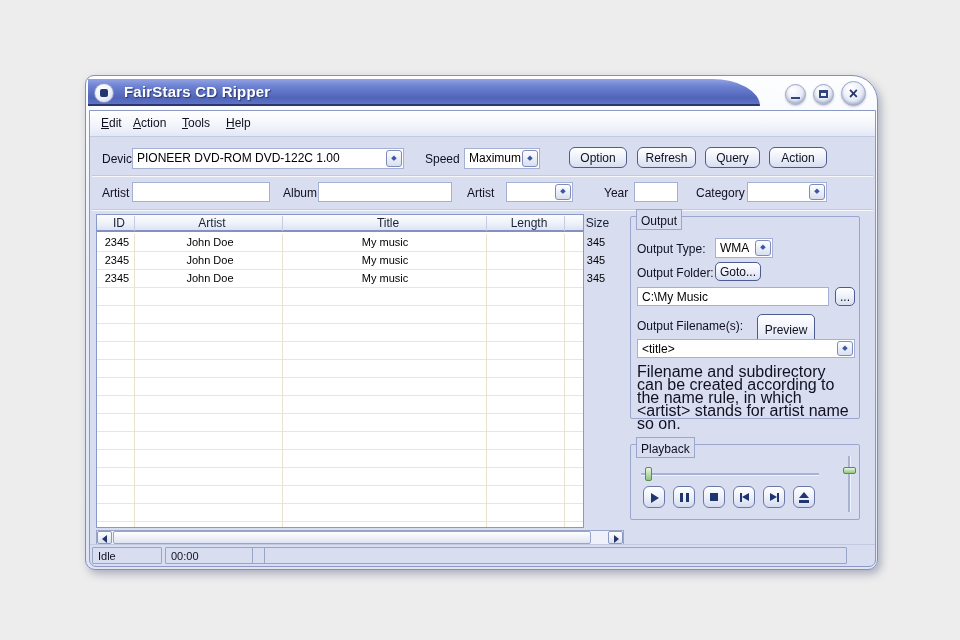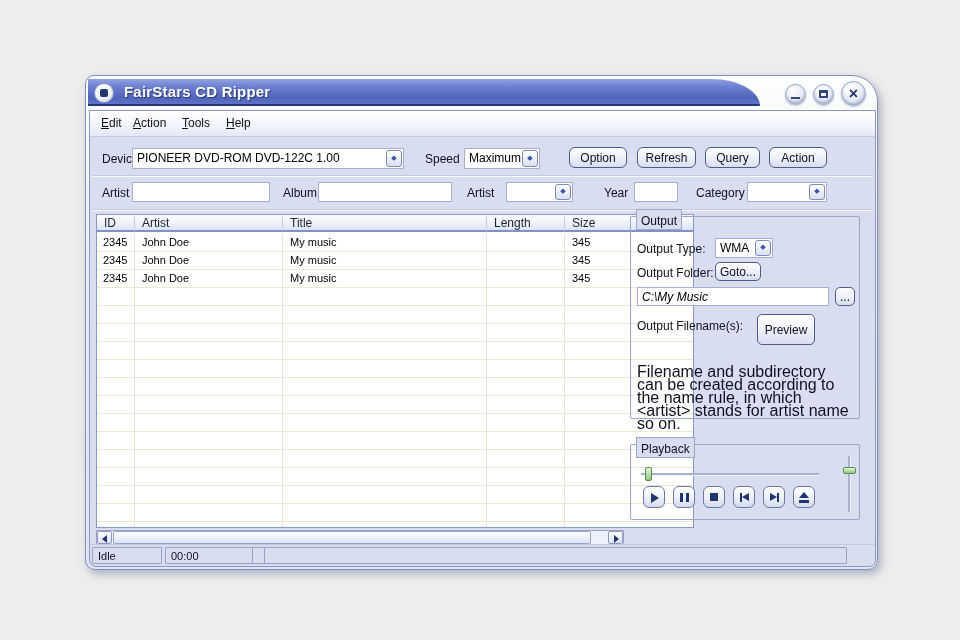--- a/index.html
+++ b/index.html
@@ -45,21 +45,21 @@
   .field { position:absolute; background:#fff; border:1px solid #a6b0d2; padding:2px 4px 0 4px; font-size:12px; overflow:hidden; white-space:nowrap; }
   .combo { position:absolute; background:#fff; border:1px solid #a6b0d2; font-size:12px; }
   .combo .txt { position:absolute; left:4px; top:2px; right:18px; overflow:hidden; white-space:nowrap; }
   .drop { position:absolute; right:1px; top:1px; bottom:1px; width:16px; border:1px solid #7d8cba; border-radius:3px;
     background:linear-gradient(180deg,#ffffff, #d9dff0); cursor:pointer; }
   .drop i { position:absolute; left:0; right:0; top:50%; margin-top:-5px; text-align:center; font-style:normal; font-size:7px; color:#3a56a6; }
   .btn { position:absolute; border:1px solid #4c5c90; border-radius:6px;
     background:linear-gradient(180deg,#ffffff 0%, #eef1fa 50%, #d8def0 100%);
     font-family:"Liberation Sans", sans-serif; font-size:12px; color:#101020; text-align:center; cursor:pointer; }
   
-  .tracklist { position:absolute; left:6px; top:103px; width:598px; height:314px; background:#fff; border:1px solid #8898c8; }
+  .tracklist { position:absolute; left:6px; top:103px; width:488px; height:314px; background:#fff; border:1px solid #8898c8;text-align:center; }
   .t-head { position:absolute; left:0; top:0; width:100%; height:17px;
     background:linear-gradient(180deg,#fdfdfe 0%, #ecf0f9 60%, #dde3f3 100%); border-bottom:2px solid #8290c2; }
   .t-hcell { position:absolute; top:1px; font-size:12px; color:#1a2236; border-right:1px solid #c6cce2; height:15px; padding-left:7px; }
   .t-body { position:absolute; left:0; top:19px; right:0; bottom:0;
     background:repeating-linear-gradient(to bottom, transparent 0 17px, #ece6d2 17px 18px); }
   .vline { position:absolute; top:19px; bottom:0; width:1px; background:#e8e2ce; }
   .t-row { position:absolute; left:0; width:100%; height:18px; line-height:17px; font-size:11px; cursor:default; }
   .t-cell { position:absolute; top:0; white-space:nowrap; overflow:hidden; }
   
   .hscroll { position:absolute; left:6px; top:419px; width:528px; height:15px; background:#eef1f9; border:1px solid #98a4c8; }
@@ -220,24 +220,30 @@
       <span class="legend">Output</span>
       <span class="lbl" style="left:6px; top:25px;">Output Type:</span>
       <div class="combo" style="left:84px; top:21px; width:58px; height:20px;">
         <span class="txt">WMA</span>
         <span class="drop">
             <i>◆</i>
           </span>
       </div>
       <span class="lbl" style="left:6px; top:49px;">Output Folder:</span>
       <button class="btn" style="left:84px; top:45px; width:46px; height:19px; border-radius:5px;">Goto...</button>
-      <div class="field" style="left:6px; top:70px; width:192px; height:19px;font-style:italic;">C:\My Music</div>
+      <div class="field" style="left:6px; top:70px; width:192px; height:19px;">C:\My Music</div>
       <button class="btn" style="left:204px; top:70px; width:20px; height:19px; border-radius:5px;">...</button>
       <span class="lbl" style="left:6px; top:102px;">Output Filename(s):</span>
       <button class="btn" style="left:126px; top:97px; width:58px; height:31px; border-radius:5px;">Preview</button>
+      <div class="combo" style="left:6px; top:122px; width:218px; height:19px;">
+        <span class="txt">&lt;title&gt;</span>
+        <span class="drop">
+            <i>◆</i>
+          </span>
+      </div>
       <div class="note" style="left:6px; top:148px; width:218px;">Filename and subdirectory can be created according to the name rule, in which &lt;artist&gt; stands for artist name so on.</div>
     </div>
 
     <div class="group" style="left:540px; top:333px; width:230px; height:76px;">
       <span class="legend">Playback</span>
       <div class="track-h" style="left:10px; top:28px; width:178px;"></div>
       <div class="thumb-h" style="left:14px; top:22px;"></div>
       <div class="track-v" style="left:217px; top:11px; height:56px;"></div>
       <div class="thumb-v" style="left:212px; top:22px;"></div>
       <button class="pbtn" style="left:12px; top:41px;">

